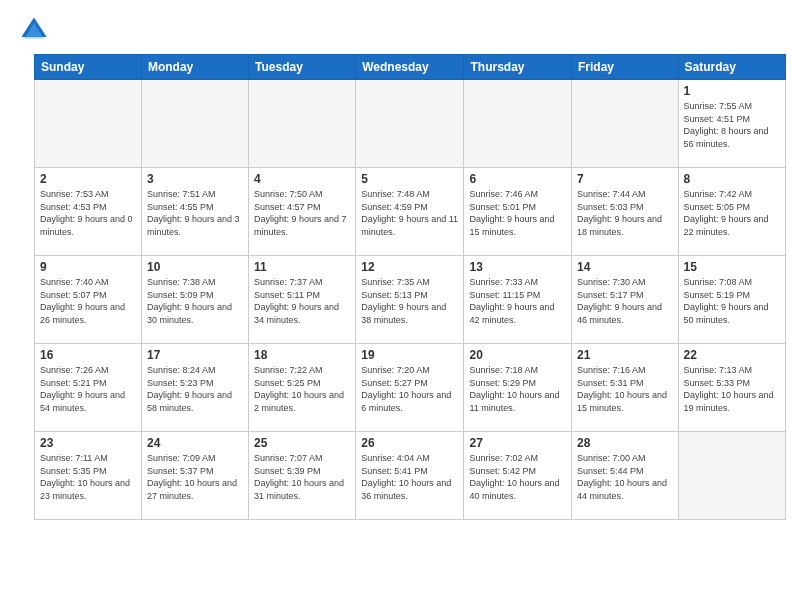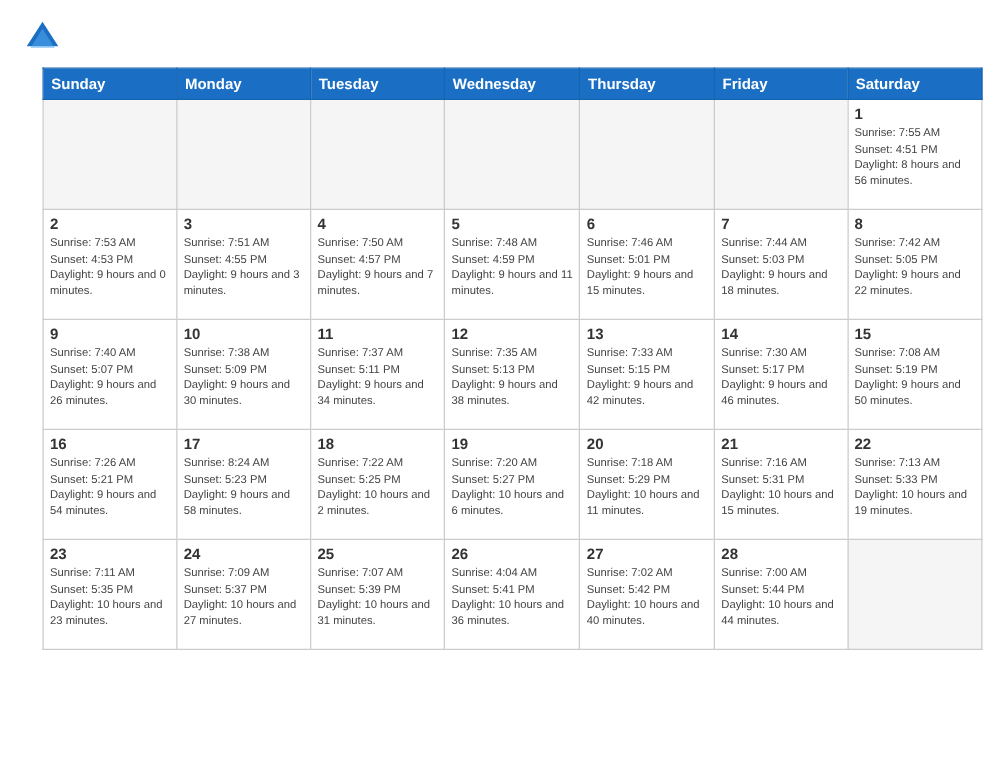--- a/index.html
+++ b/index.html
@@ -211,21 +211,21 @@
           </td>
           <td>
             <span class="day-num">12</span>
             <div class="day-info">Sunrise: 7:35 AM
 Sunset: 5:13 PM
 Daylight: 9 hours and 38 minutes.</div>
           </td>
           <td>
             <span class="day-num">13</span>
             <div class="day-info">Sunrise: 7:33 AM
-Sunset: 5:15 PM
+Sunset: 11:15 PM
 Daylight: 9 hours and 42 minutes.</div>
           </td>
           <td>
             <span class="day-num">14</span>
             <div class="day-info">Sunrise: 7:30 AM
 Sunset: 5:17 PM
 Daylight: 9 hours and 46 minutes.</div>
           </td>
           <td>
             <span class="day-num">15</span>

